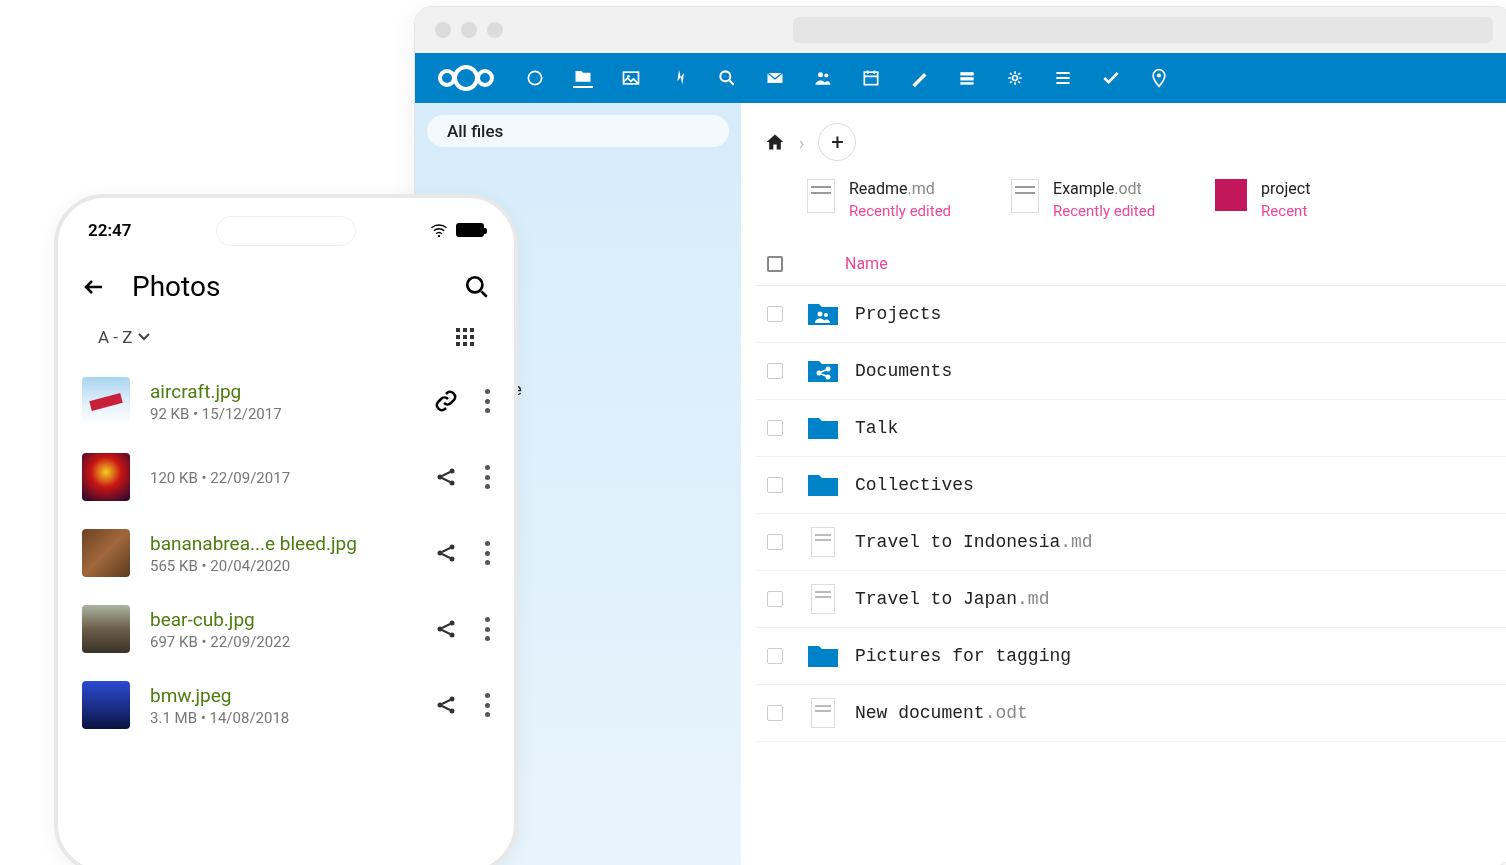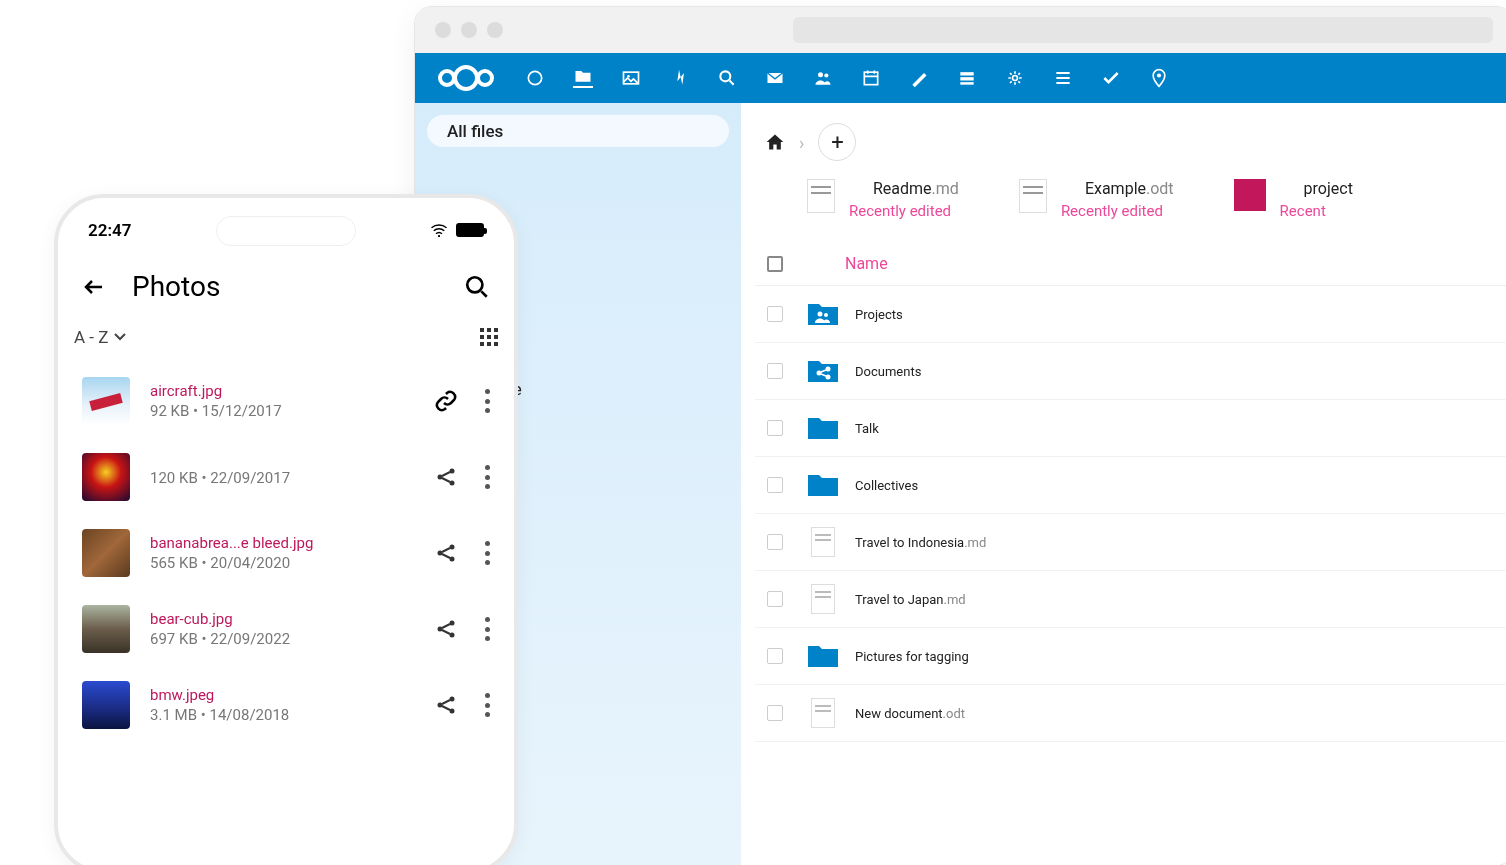--- a/index.html
+++ b/index.html
@@ -32,64 +32,64 @@
 .nc-chevron { color: #bbb; font-size: 18px; }
 .nc-add { width: 38px; height: 38px; border-radius: 50%; border: 1px solid #ddd; background: #fff; display: flex; align-items: center; justify-content: center; font-size: 22px; color: #222; cursor: pointer; }
 
 .nc-recent { display: flex; gap: 60px; padding: 0 10px 22px 52px; }
 .nc-recent-item { display: flex; gap: 14px; align-items: flex-start; }
 .nc-recent-thumb { width: 28px; height: 34px; background: #fff; border: 1px solid #ddd; position: relative; }
 .nc-recent-thumb.doc::before, .nc-recent-thumb.doc::after { content:''; position:absolute; left:3px; right:3px; height:2px; background:#999; }
 .nc-recent-thumb.doc::before { top:6px; }
 .nc-recent-thumb.doc::after { top:12px; }
 .nc-recent-thumb.pink { background: #c2185b; border: none; width: 32px; height: 32px; }
-.nc-recent-name { font-size: 16px; color: #222; margin-left: 24px; }
+.nc-recent-name { font-size: 16px; color: #222; }
 .nc-recent-name .ext { color: #888; }
 .nc-recent-sub { font-size: 15px; color: #ec4899; margin-top: 4px; }
 
 .nc-header-row { display: flex; align-items: center; padding: 12px 0 12px 12px; border-bottom: 1px solid #eee; }
 .nc-checkbox { width: 16px; height: 16px; border: 2px solid #888; border-radius: 2px; margin-right: 62px; }
 .nc-col-name { font-size: 16px; color: #ec4899; }
 
 .nc-row { display: flex; align-items: center; padding: 14px 0 14px 12px; border-bottom: 1px solid #f2f2f2; cursor: pointer; }
 .nc-row-cb { width: 16px; height: 16px; border: 1px solid #ccc; border-radius: 2px; margin-right: 24px; }
 .nc-row-icon { width: 32px; height: 28px; margin-right: 16px; display: flex; align-items: center; justify-content: center; }
 .nc-folder { width: 32px; height: 26px; fill: #0082c9; }
 .nc-file-icon { width: 24px; height: 30px; background: #fff; border: 1px solid #ddd; position: relative; }
 .nc-file-icon::before, .nc-file-icon::after { content:''; position:absolute; left:3px; right:3px; height:2px; background:#bbb; }
 .nc-file-icon::before { top:6px; }
 .nc-file-icon::after { top:11px; }
-.nc-row-name { font-size: 13px; color: #222; }
+.nc-row-name { font-size: 18px; color: #222; font-family: Liberation Mono, monospace; }
 .nc-row-name .ext { color: #888; }
 
 
 .phone { position: absolute; left: 54px; top: 194px; width: 464px; height: 680px; background: #fff; border-radius: 50px; border: 4px solid #e8e8e8; overflow: hidden; box-shadow: 0 4px 20px rgba(0,0,0,0.05); }
 .phone-notch { position: absolute; top: 18px; left: 50%; transform: translateX(-50%); width: 140px; height: 30px; background: #fff; border-radius: 20px; border: 1px solid #eee; }
 .phone-status { display: flex; justify-content: space-between; align-items: center; padding: 22px 30px 10px; font-size: 17px; font-weight: 600; }
 .phone-status-right { display: flex; align-items: center; gap: 8px; }
 .wifi-icon { width: 18px; height: 14px; }
 .battery { width: 28px; height: 14px; border: 2px solid #000; border-radius: 3px; position: relative; background: #000; }
 .battery::after { content:''; position:absolute; right:-5px; top:3px; width:3px; height:6px; background:#000; border-radius:0 2px 2px 0; }
 
 .phone-header { display: flex; align-items: center; justify-content: space-between; padding: 20px 24px 12px; gap: 20px; }
 .phone-header-left { display: flex; align-items: center; gap: 26px; }
 .phone-back { width: 24px; height: 24px; cursor: pointer; }
 .phone-title { font-size: 28px; font-weight: 400; }
 .phone-search { width: 26px; height: 26px; cursor: pointer; }
 
-.phone-sort { display: flex; justify-content: space-between; align-items: center; padding: 12px 16px 16px; }
+.phone-sort { display: flex; justify-content: space-between; align-items: center; padding: 12px 40px 16px; }
 .sort-label { font-size: 17px; color: #444; display: flex; align-items: center; gap: 6px; cursor: pointer; }
 .grid-icon { width: 18px; height: 18px; cursor: pointer; }
 .grid-icon svg { width: 18px; height: 18px; }
 
 .file-list { padding: 0 20px; }
 .file-row { display: flex; align-items: center; padding: 14px 4px; gap: 20px; }
 .file-thumb { width: 48px; height: 48px; border-radius: 4px; flex-shrink: 0; }
 .file-info { flex: 1; min-width: 0; }
-.file-name { font-size: 15px; color: #be185d; white-space: nowrap; overflow: hidden; text-overflow: ellipsis; }
+.file-name { font-size: 19px; color: #4d7c0f; white-space: nowrap; overflow: hidden; text-overflow: ellipsis; }
 .file-meta { font-size: 15px; color: #777; margin-top: 2px; }
 .file-actions { display: flex; align-items: center; gap: 26px; }
 .file-share, .file-link { width: 24px; height: 24px; cursor: pointer; }
 .file-more { width: 6px; height: 24px; cursor: pointer; display: flex; flex-direction: column; justify-content: space-between; align-items: center; }
 .file-more span { width: 5px; height: 5px; background: #555; border-radius: 50%; }
 
 
 .thumb-aircraft { background: linear-gradient(180deg, #a8d5f0 0%, #e8f2fa 60%, #fff 100%); position: relative; }
 .thumb-aircraft::after { content:''; position:absolute; left:8px; top:20px; width:32px; height:10px; background:#c81f3a; transform: rotate(-15deg); }
 .thumb-animals { background: radial-gradient(circle at 50% 40%, #f5d020 0%, #c81414 40%, #1a0833 100%); }

